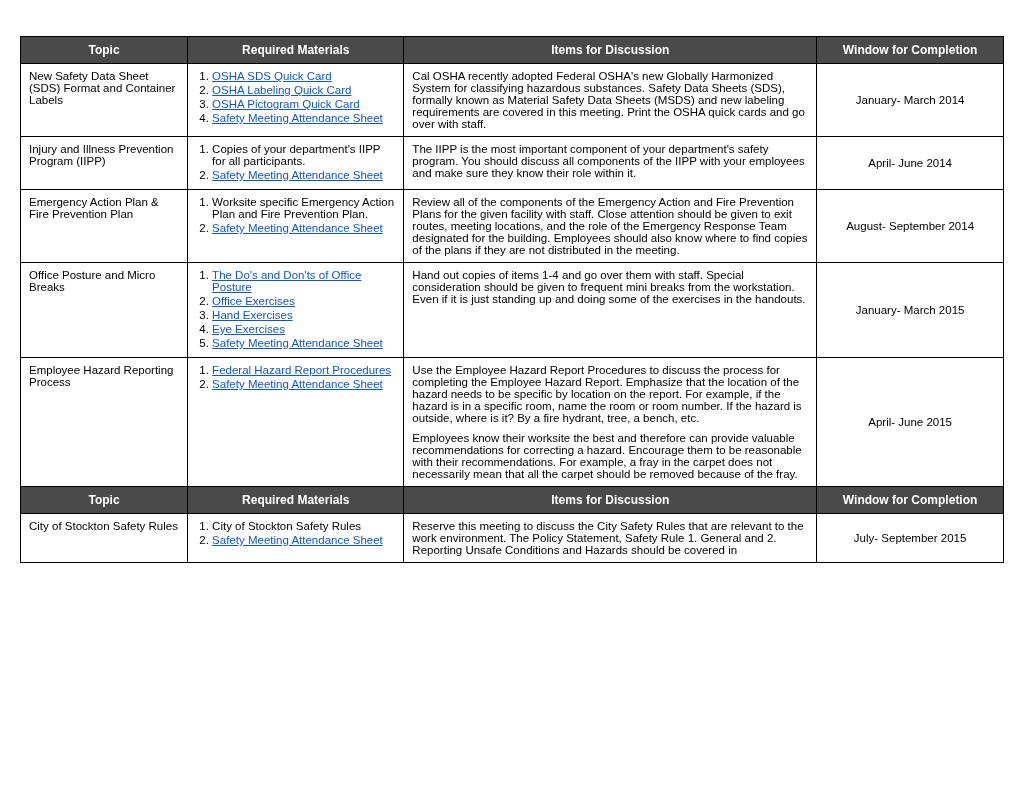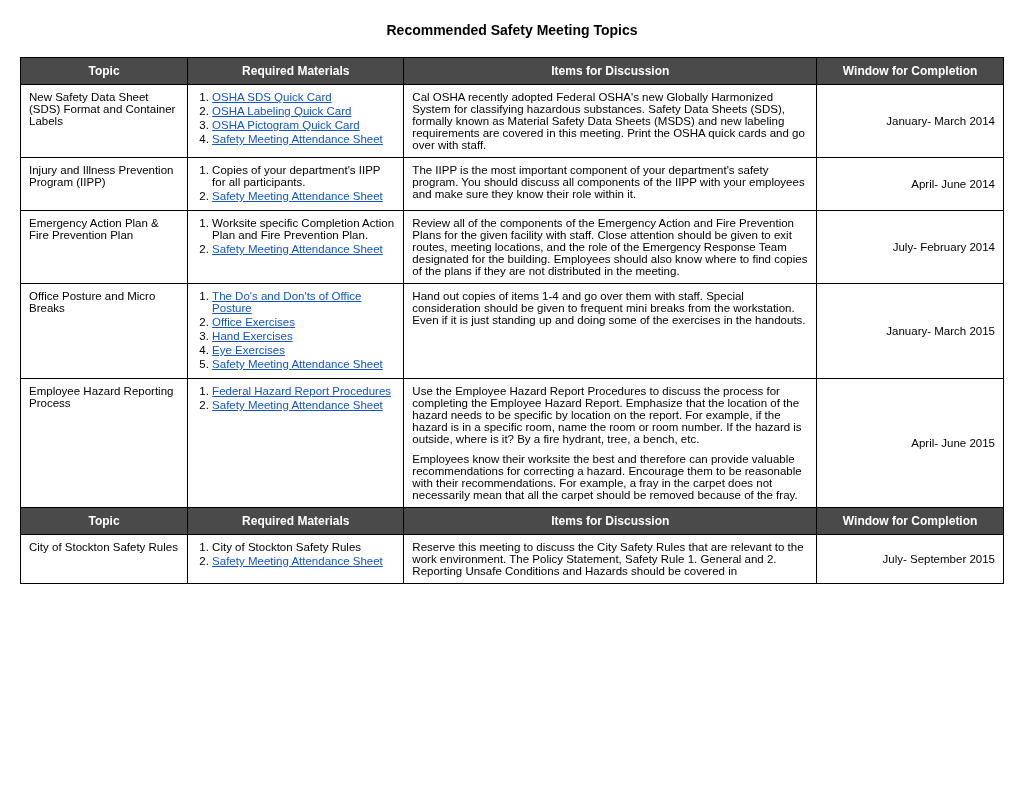--- a/index.html
+++ b/index.html
@@ -48,29 +48,28 @@
       padding-left: 16px;
     }
     td ol li {
       margin-bottom: 2px;
     }
     .topic-cell {
       font-weight: normal;
       margin-top: 32px;
     }
     .window-cell {
-      text-align: right;
+      text-align: center;
       vertical-align: middle;
     }
   </style>
 </head>
 <body>
 
 <div class="page-title">
-  <div>Recommended Safety Meeting Topics</div>
 </div>
 
 <table>
   <colgroup>
     <col class="col-topic">
     <col class="col-required">
     <col class="col-discussion">
     <col class="col-window">
   </colgroup>
   <thead>
@@ -103,26 +102,26 @@
             <li><a href="#" class="link">Safety Meeting Attendance Sheet</a></li>
           </ol>
         </td>
         <td>The IIPP is the most important component of your department's safety program. You should discuss all components of the IIPP with your employees and make sure they know their role within it.</td>
         <td class="window-cell">April- June 2014</td>
       </tr>
       <tr>
         <td class="topic-cell">Emergency Action Plan &amp; Fire Prevention Plan</td>
         <td>
           <ol>
-            <li>Worksite specific Completion Action Plan and Fire Prevention Plan.</li>
+            <li>Worksite specific Emergency Action Plan and Fire Prevention Plan.</li>
             <li><a href="#" class="link">Safety Meeting Attendance Sheet</a></li>
           </ol>
         </td>
         <td>Review all of the components of the Emergency Action and Fire Prevention Plans for the given facility with staff. Close attention should be given to exit routes, meeting locations, and the role of the Emergency Response Team designated for the building. Employees should also know where to find copies of the plans if they are not distributed in the meeting.</td>
-        <td class="window-cell">July- February 2014</td>
+        <td class="window-cell">August- September 2014</td>
       </tr>
       <tr>
         <td class="topic-cell">Office Posture and Micro Breaks</td>
         <td>
           <ol>
             <li><a href="#" class="link">The Do's and Don'ts of Office Posture</a></li>
             <li><a href="#" class="link">Office Exercises</a></li>
             <li><a href="#" class="link">Hand Exercises</a></li>
             <li><a href="#" class="link">Eye Exercises</a></li>
             <li><a href="#" class="link">Safety Meeting Attendance Sheet</a></li>

